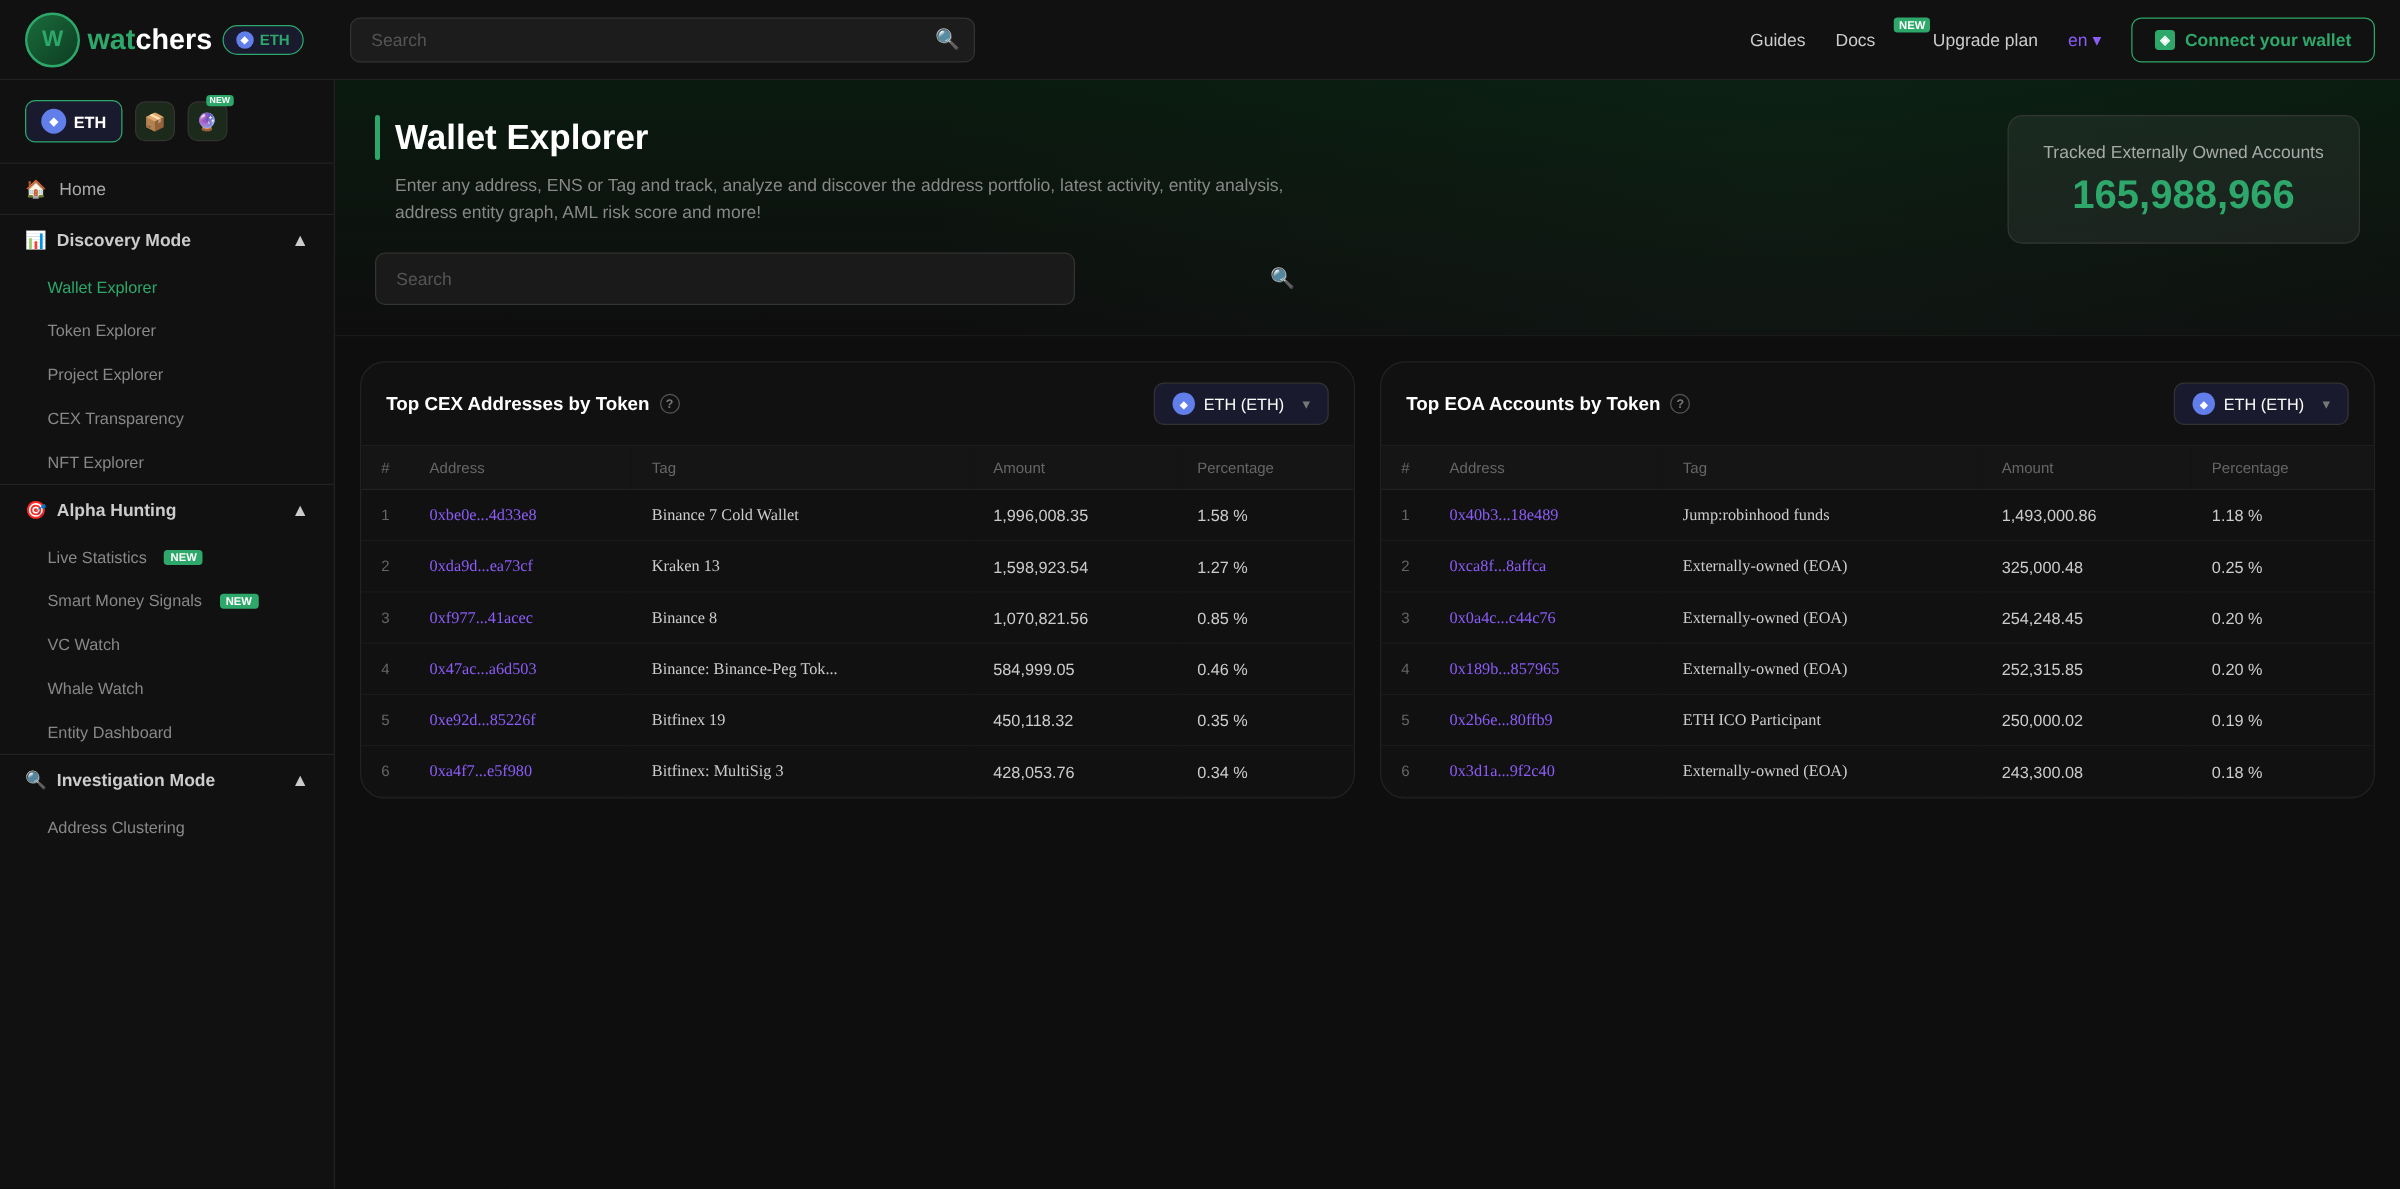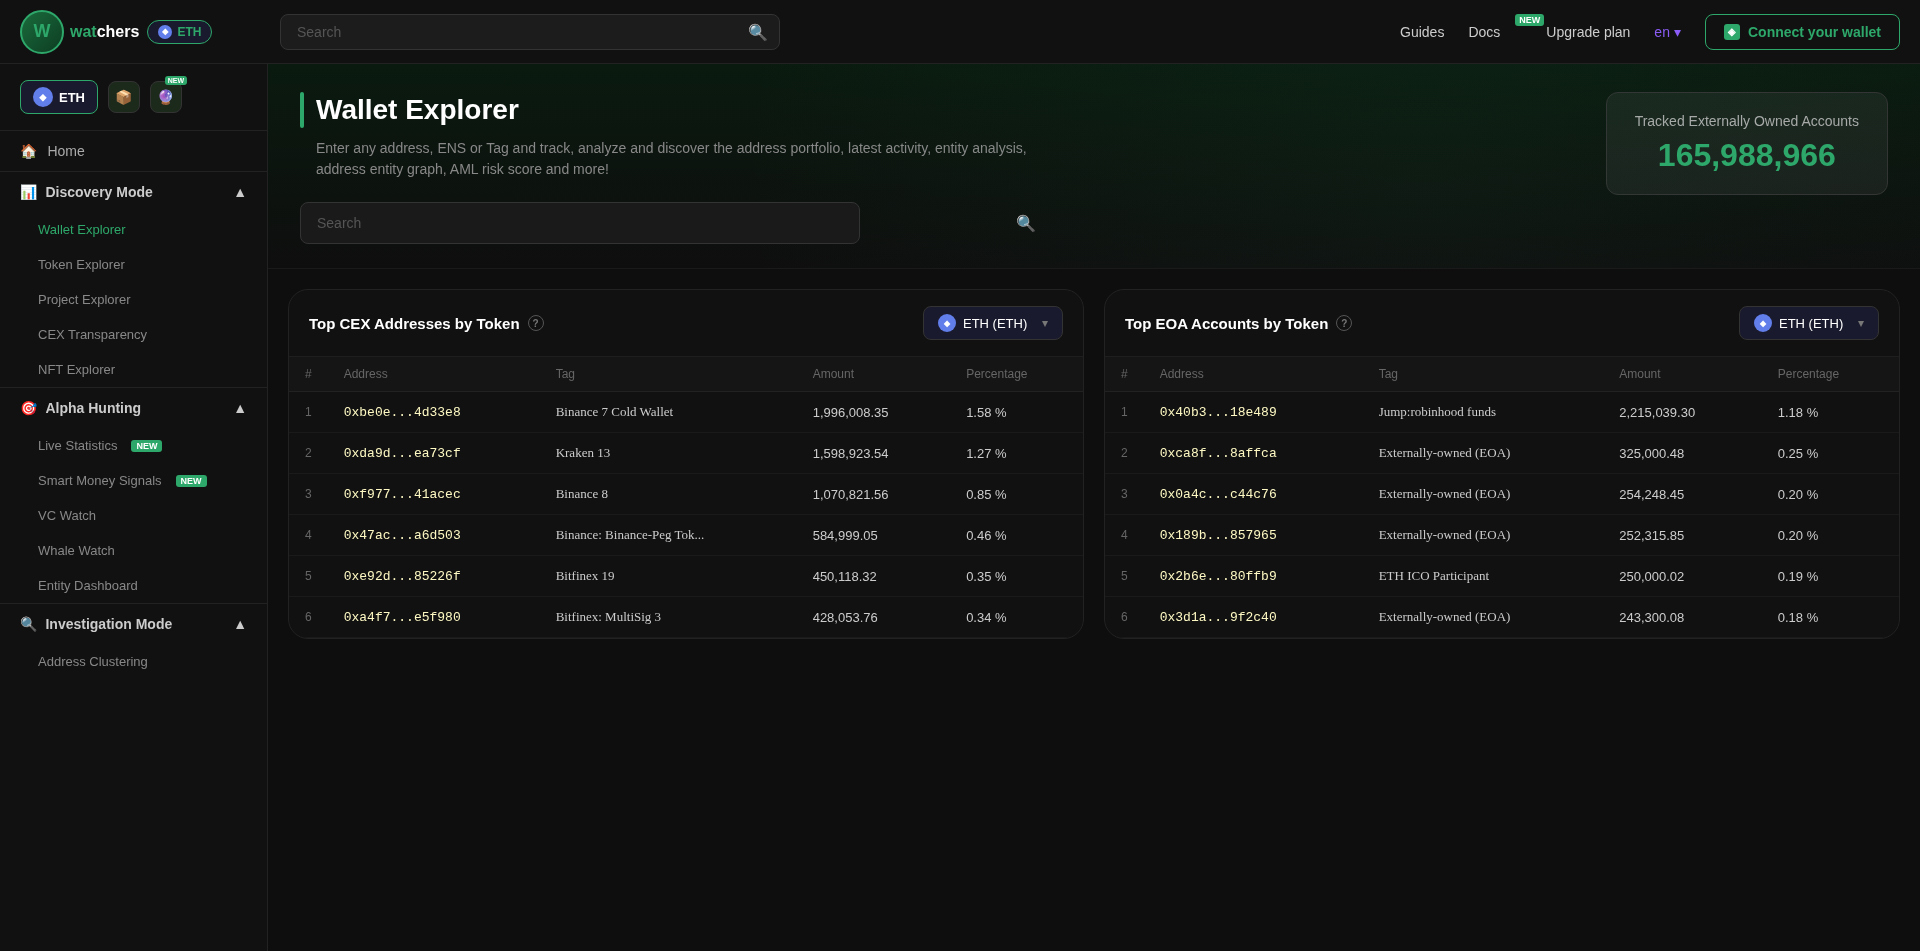--- a/index.html
+++ b/index.html
@@ -43,21 +43,21 @@
       background: linear-gradient(135deg, #1a6b3c, #0d3d22);
       border: 2px solid #2ea86a;
       display: flex;
       align-items: center;
       justify-content: center;
       font-size: 18px;
       font-weight: bold;
       color: #2ea86a;
     }
     .logo-text {
-      font-size: 16px;
+      font-size: 23px;
       font-weight: 700;
       color: #fff;
     }
     .logo-text span {
       color: #2ea86a;
     }
     .eth-badge {
       background: #1a1a2e;
       border: 1px solid #2ea86a;
       border-radius: 20px;
@@ -478,23 +478,23 @@
       padding: 12px 16px;
       font-size: 13px;
       color: #ccc;
     }
     .data-table tbody td:first-child {
       color: #666;
       font-size: 12px;
       width: 30px;
     }
     .address-link {
-      color: #fef9c3;
-      cursor: pointer;
-      font-family: Liberation Mono, monospace;
+      color: #8b5cf6;
+      cursor: pointer;
+      font-family: Liberation Serif, serif;
       font-size: 13px;
     }
     .tag-cell { color: #aaa; font-size: 13px; font-family: Liberation Serif, serif; }
     .amount-cell { color: #ddd; font-size: 13px; }
     .pct-cell { color: #aaa; font-size: 13px; }
 
     
     ::-webkit-scrollbar { width: 6px; height: 6px; }
     ::-webkit-scrollbar-track { background: #111; }
     ::-webkit-scrollbar-thumb { background: #333; border-radius: 3px; }
@@ -735,21 +735,21 @@
               <th>Tag</th>
               <th>Amount</th>
               <th>Percentage</th>
             </tr>
           </thead>
           <tbody id="eoa-tbody">
           <tr>
       <td>1</td>
       <td><span class="address-link">0x40b3...18e489</span></td>
       <td class="tag-cell">Jump:robinhood funds</td>
-      <td class="amount-cell">2,215,039.30</td>
+      <td class="amount-cell">1,493,000.86</td>
       <td class="pct-cell">1.18 %</td>
     </tr>
               <tr>
       <td>2</td>
       <td><span class="address-link">0xca8f...8affca</span></td>
       <td class="tag-cell">Externally-owned (EOA)</td>
       <td class="amount-cell">325,000.48</td>
       <td class="pct-cell">0.25 %</td>
     </tr>
               <tr>

